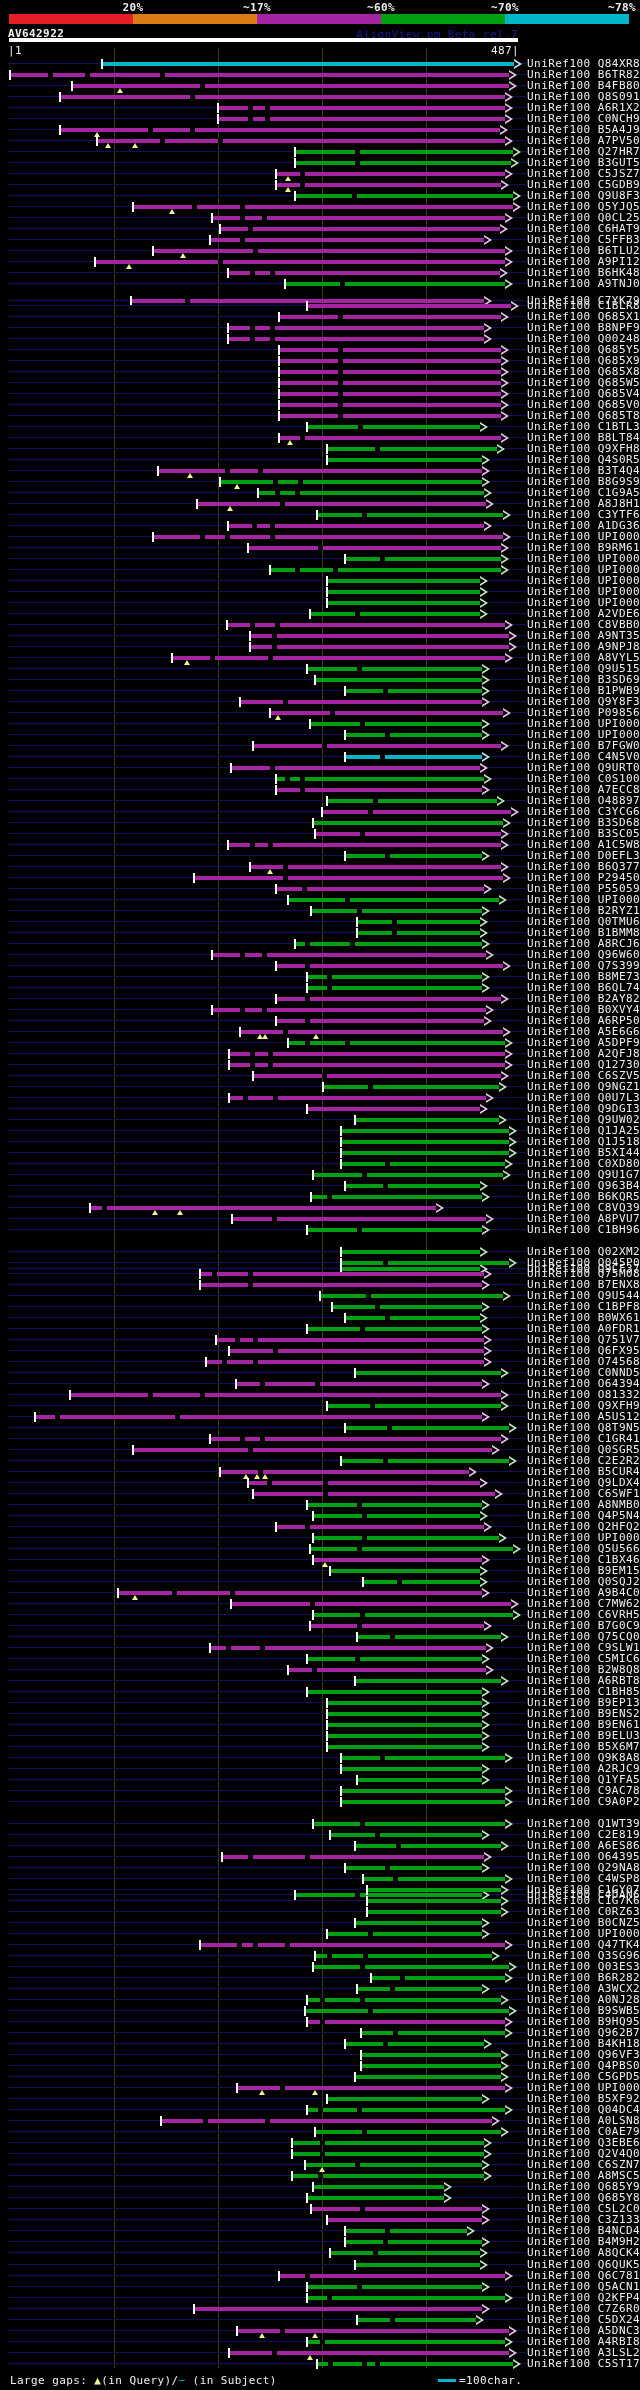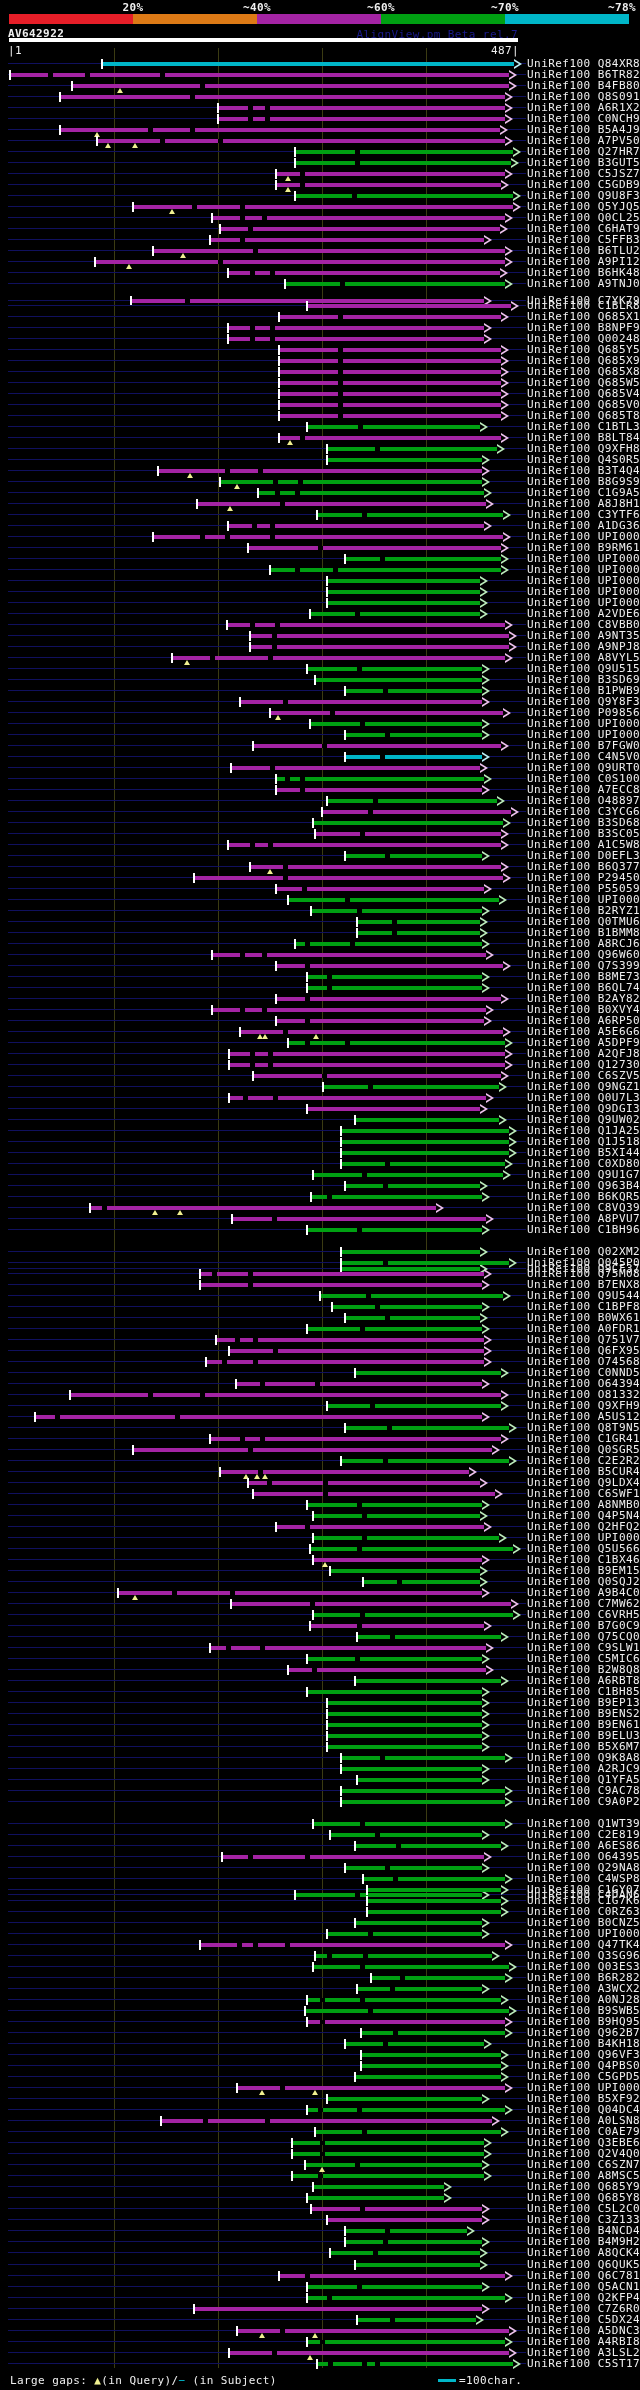--- a/index.html
+++ b/index.html
@@ -29,21 +29,21 @@
   #legend{left:10px;top:2375px;}
   #legend .tri{color:#f0f090;}
   #legend .dash{color:#00b6c8;}
   #unit-bar{left:438px;top:2379px;width:18px;height:3px;background:#00b6c8;}
   #unit-label{left:459px;top:2375px;}
 </style>
 </head>
 <body>
 
 <div class="abs txt b scale-lab" style="left:133px">20%</div>
-<div class="abs txt b scale-lab" style="left:257px">~40%</div>
+<div class="abs txt b scale-lab" style="left:257px">~17%</div>
 <div class="abs txt b scale-lab" style="left:381px">~60%</div>
 <div class="abs txt b scale-lab" style="left:505px">~70%</div>
 <div class="abs txt b" style="top:2px;right:4px">~78%</div>
 
 <div class="abs" id="scalebar">
   <div style="width: 124px; background: rgb(230, 30, 40);"></div>
   <div style="width: 124px; background: rgb(221, 122, 22);"></div>
   <div style="width: 124px; background: rgb(164, 36, 164);"></div>
   <div style="width: 124px; background: rgb(0, 160, 18);"></div>
   <div style="width: 124px; background: rgb(0, 182, 200);"></div>

